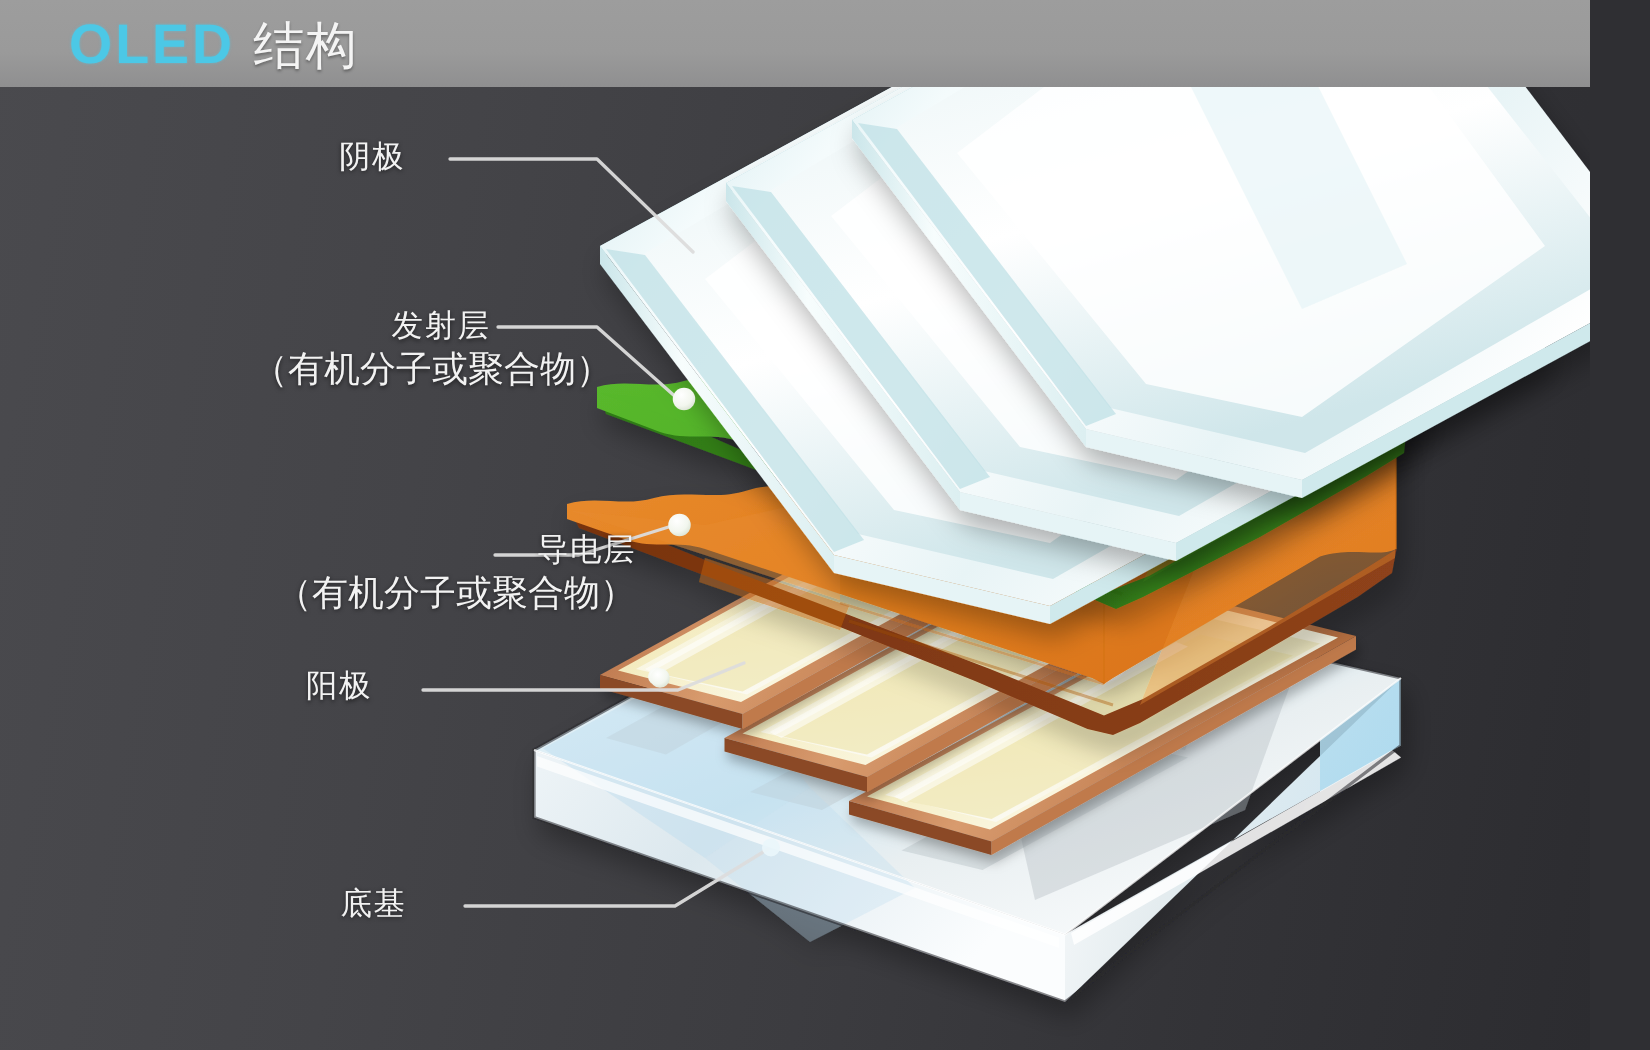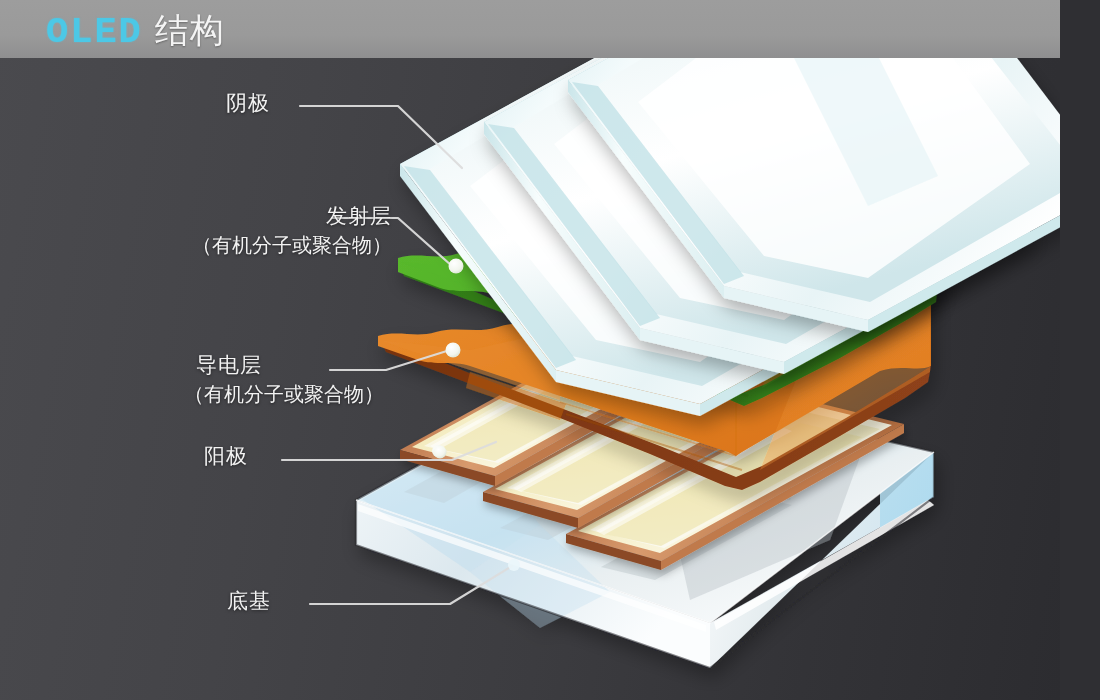--- a/index.html
+++ b/index.html
@@ -5,21 +5,21 @@
   html, body {
     margin: 0;
     padding: 0;
     background: #2f2f33;
   }
   #stage {
     position: relative;
     width: 1060px;
     height: 700px;
     overflow: hidden;
-    font-family: Liberation Mono, monospace;
+    font-family: Liberation Sans, sans-serif;
     background: linear-gradient(100deg, #4a4a4e 0%, #444448 28%, #3c3c40 55%, #333337 78%, #2c2c30 100%);
   }
   
   #header-band {
     position: absolute;
     left: 0; top: 0;
     width: 1100px; height: 58px;
     background: linear-gradient(180deg, #9d9d9d 0%, #9a9a9a 60%, #8f8f90 100%);
     z-index: 40;
   }
@@ -58,26 +58,26 @@
     color: #f2f2f2;
     font-size: 21px;
     line-height: 29px;
     white-space: nowrap;
     text-shadow: 0 1px 3px rgba(0,0,0,.55);
     z-index: 30;
     letter-spacing: 1px;
   }
   .label .sub {
     display: block;
-    font-size: 20px;
+    font-size: 24px;
     letter-spacing: 0px;
   }
   #label-cathode   { left: 226px; top: 90px; }
-  #label-emissive  { left: 204px; top: 203px; text-align: right; }
-  #label-conductive{ left: 196px; top: 352px; text-align: left; }
+  #label-emissive  { left: 180px; top: 203px; text-align: center; }
+  #label-conductive{ left: 196px; top: 352px; text-align: right; }
   #label-anode     { left: 204px; top: 443px; text-align: center; }
   #label-substrate { left: 227px; top: 588px; }
   #label-emissive .sub, #label-conductive .sub { margin-left: -12px; }
 </style>
 </head>
 <body>
 
 <div id="stage">
 
   <svg id="illustration" viewBox="0 0 1100 700">

